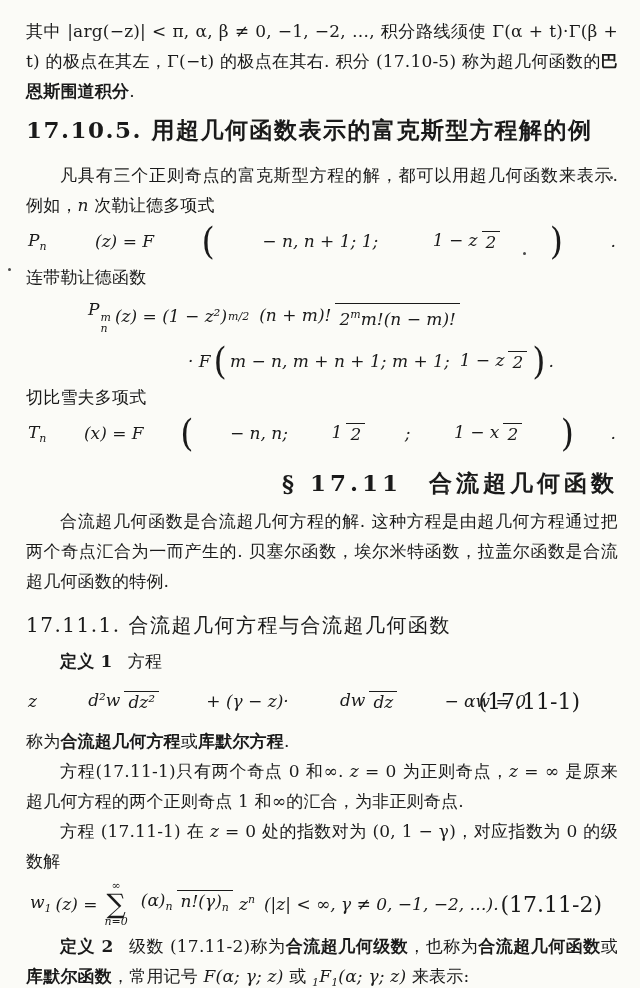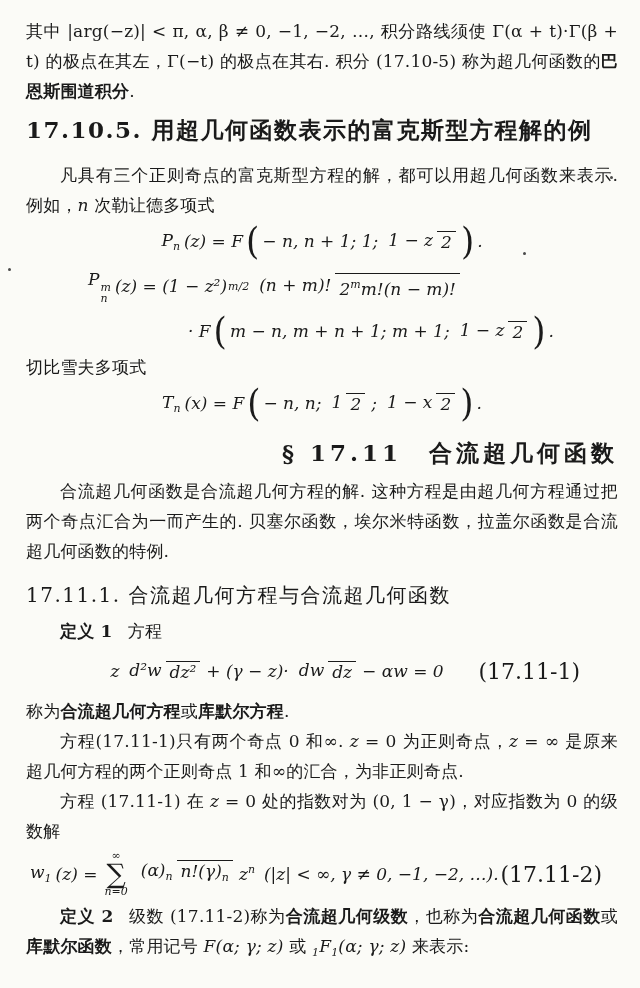--- a/index.html
+++ b/index.html
@@ -13,21 +13,21 @@
   }
   .page { padding:16px 22px 0 26px; position:relative; width:640px; height:988px; }
   .para { font-size:17px; line-height:30px; text-align:justify; letter-spacing:0.2px; }
   .ind2 { text-indent:2em; }
   b, .bold { font-weight:bold; }
   .mvar { font-style:italic; }
   .deflabel { font-weight:bold; margin-right:0.9em; }
   .h1 { font-size:23px; line-height:24px; margin:12px 0 18px; font-weight:bold; letter-spacing:1.5px; }
   .h2 { font-size:23px; line-height:30px; margin:14px 0 8px; font-weight:bold; text-align:right; letter-spacing:4px; }
   .h3 { font-size:20px; line-height:26px; margin:16px 0 8px; font-weight:normal; letter-spacing:1.5px; }
-  .eq { display:flex; align-items:center; justify-content:center; font-size:17px; font-style:italic; min-height:42px; }
+  .eq { display:flex; align-items:center; justify-content:space-between; font-size:17px; font-style:italic; min-height:42px; }
   .eq > * { margin:0 2px; }
   .eqblock { font-style:italic; font-size:17px; }
   .eqline { display:flex; align-items:center; }
   .eqline > * { margin:0 2px; }
   .pnm1 { margin-left:60px; min-height:48px; }
   .pnm2 { margin-left:160px; min-height:42px; }
   .frac { display:inline-flex; flex-direction:row; align-items:center; margin:0 4px; text-align:center; line-height:19px; }
   .frac .num { padding:0 4px 1px; }
   .frac .den { border-top:1.5px solid #1a1a1a; padding:1px 4px 0; }
   .bigp { font-size:34px; font-style:normal; line-height:1; transform:scaleY(1.08); margin:0 1px; }
@@ -65,20 +65,21 @@
     <span class="bigp">(</span>
     <span>− n, n + 1; 1;</span>
     <span class="frac">
         <span class="num">1 − z</span>
         <span class="den">2</span>
       </span>
     <span class="bigp">)</span>
     <span>.</span>
   </div>
 
+  <p class="para">连带勒让德函数</p>
 
   <div class="eqblock">
     <div class="eqline pnm1">
       <span class="vg"><span>P</span><span class="ss">
             <span>m</span>
             <span>n</span>
           </span></span>
       <span>(z) = (1 − z²)</span>
         <sup class="expo">m/2</sup>
       <span class="frac">

